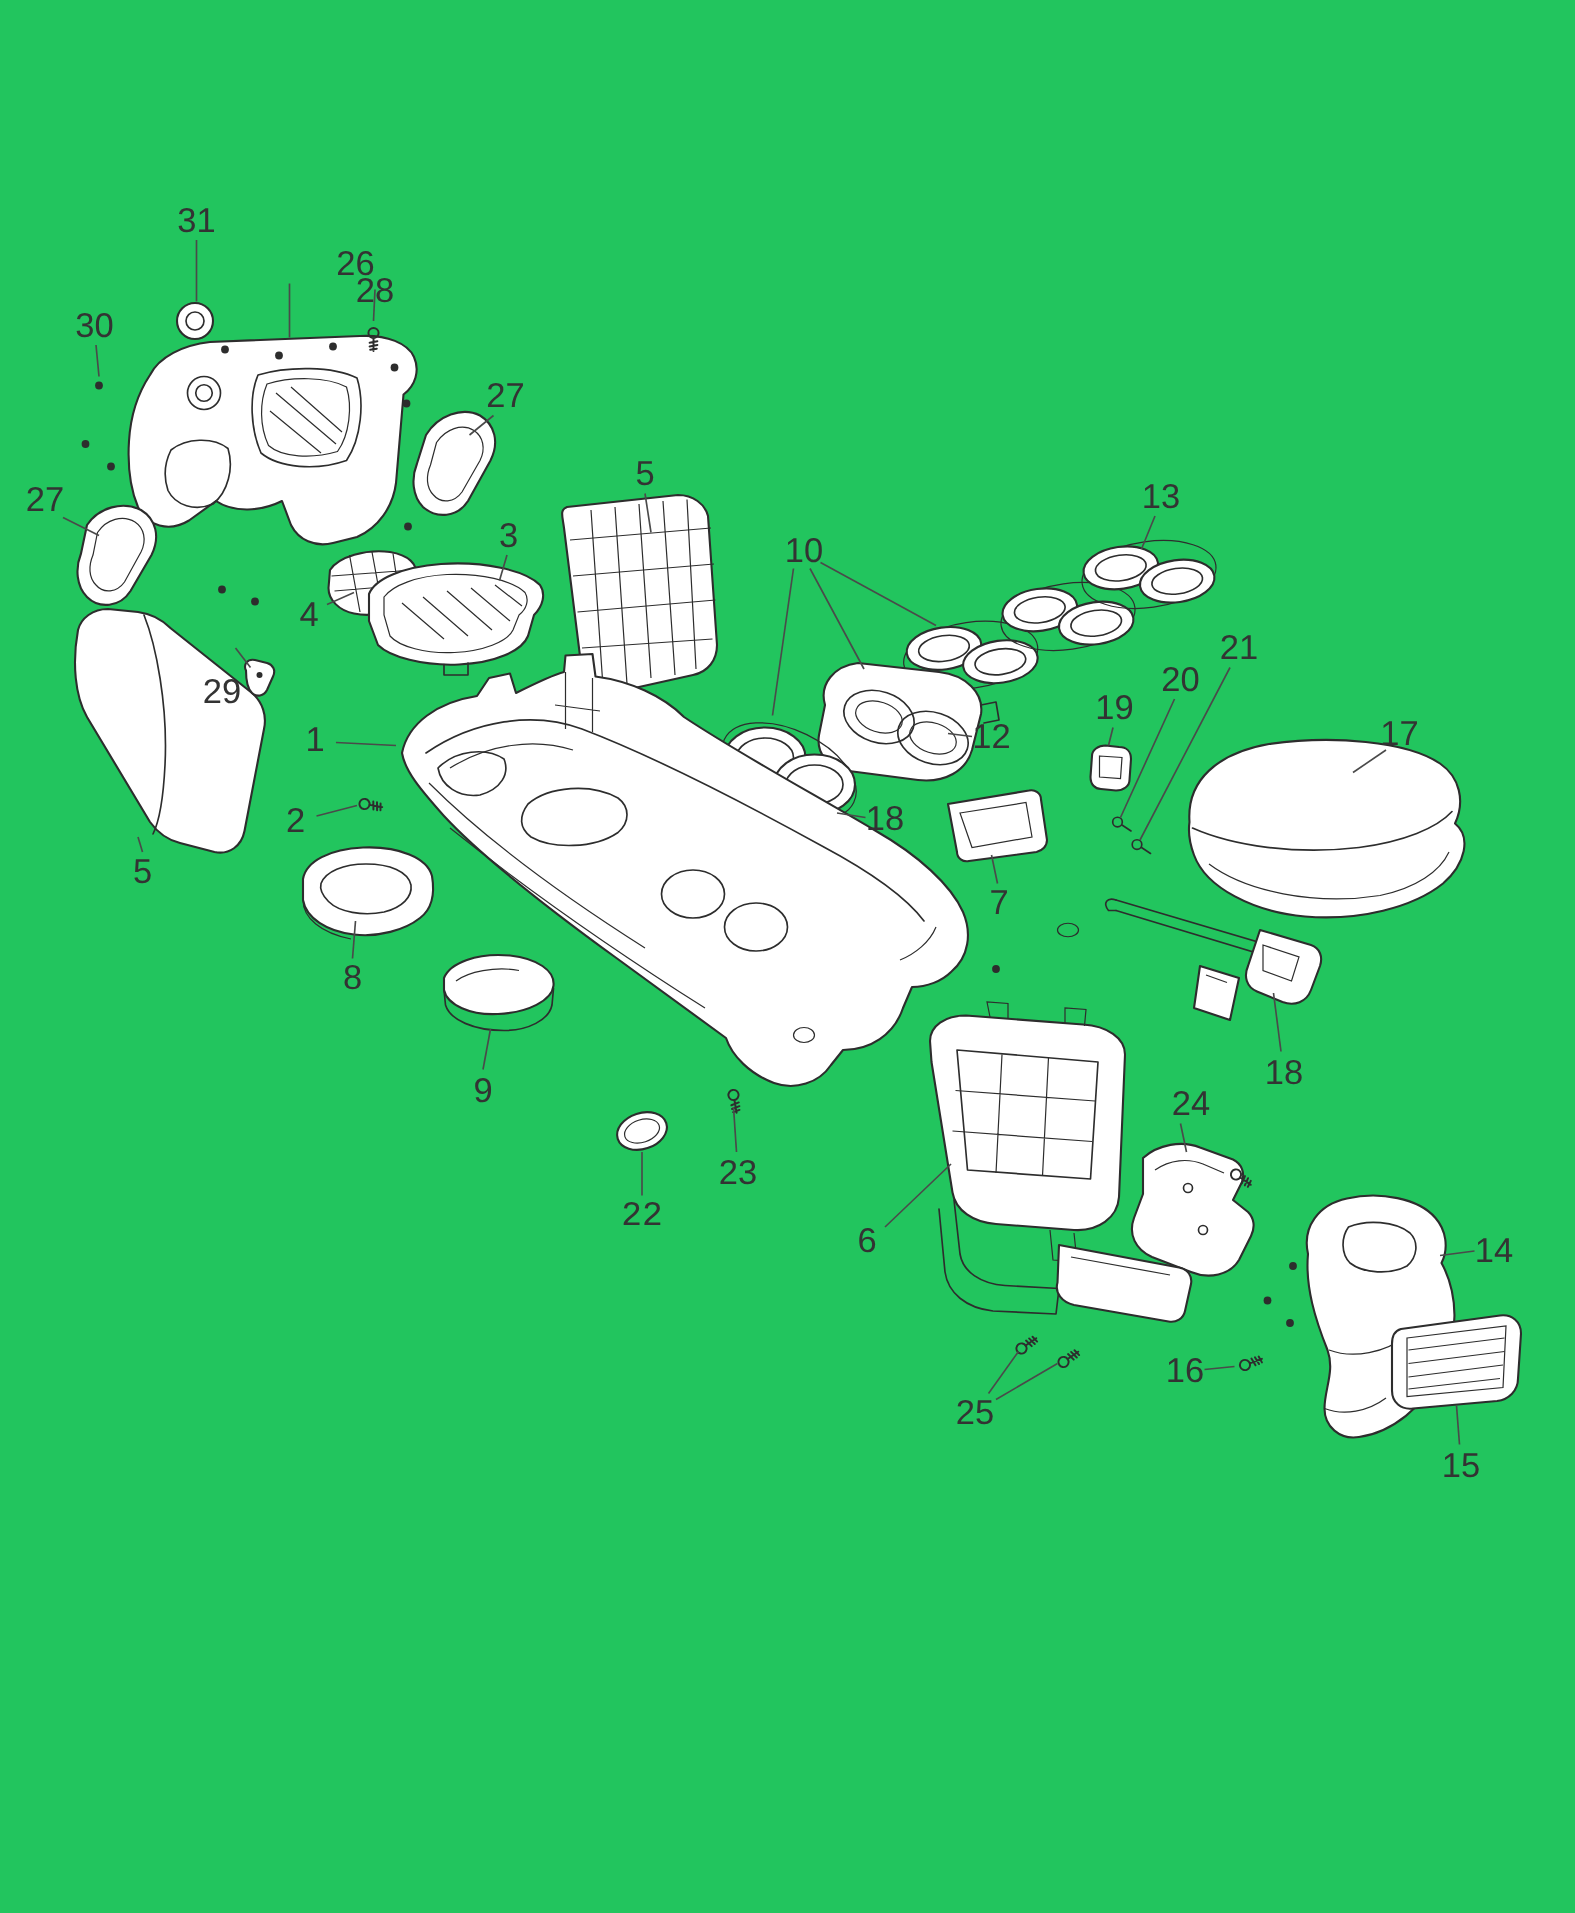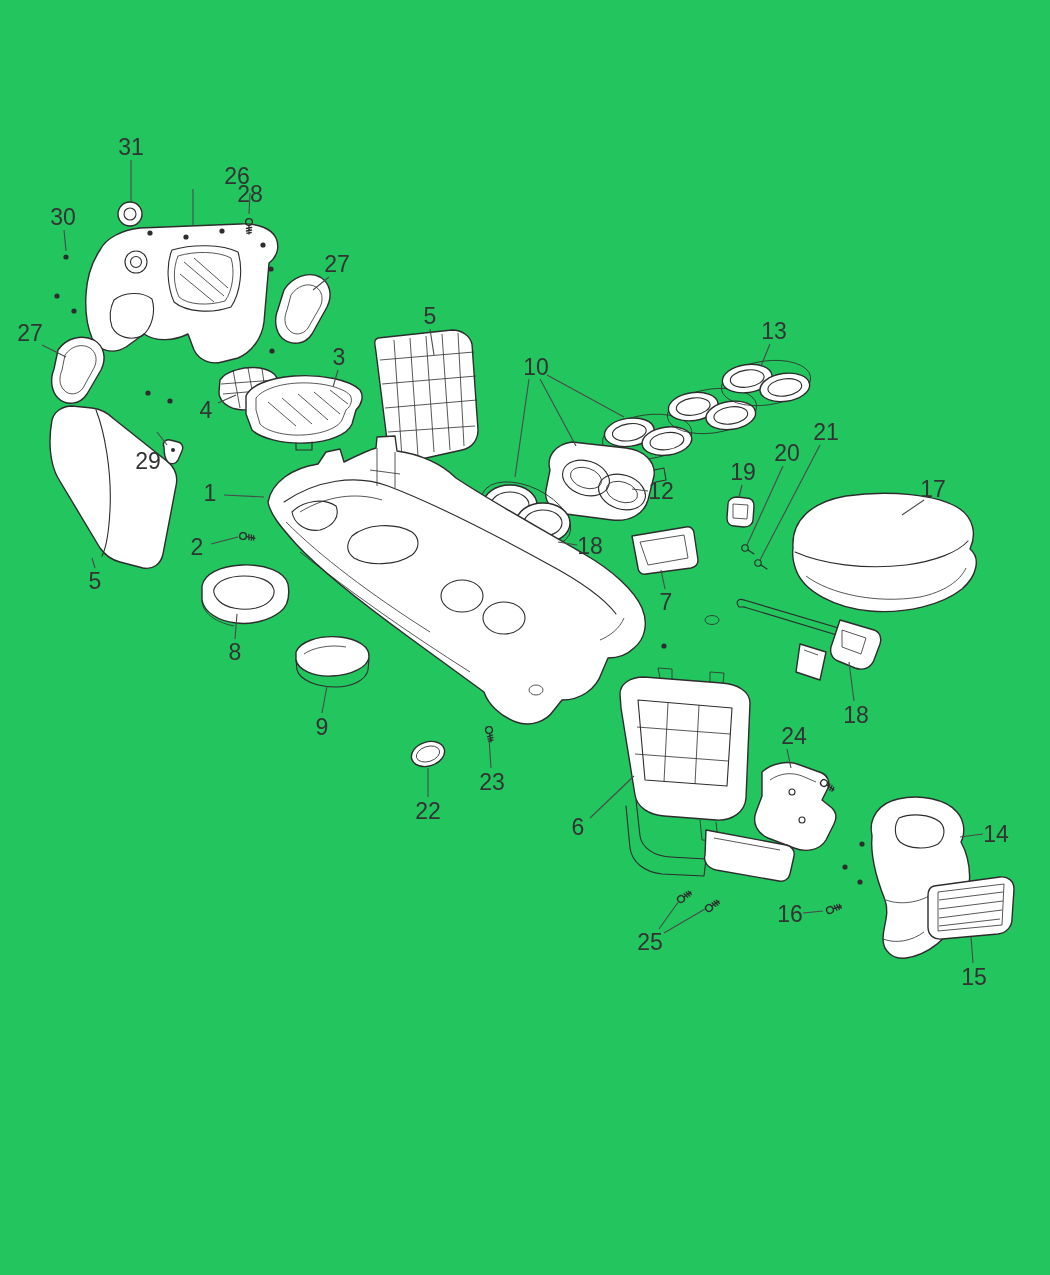--- a/index.html
+++ b/index.html
@@ -332,21 +332,21 @@
       <div class="callout-label" style="left: 661px; top: 491px;">12</div>
       <div class="callout-label" style="left: 197px; top: 547px;">2</div>
       <div class="callout-label" style="left: 590px; top: 546px;">18</div>
       <div class="callout-label" style="left: 95px; top: 581px;">5</div>
       <div class="callout-label" style="left: 666px; top: 602px;">7</div>
       <div class="callout-label" style="left: 235px; top: 652px;">8</div>
       <div class="callout-label" style="left: 856px; top: 715px;">18</div>
       <div class="callout-label" style="left: 322px; top: 727px;">9</div>
       <div class="callout-label" style="left: 794px; top: 736px;">24</div>
       <div class="callout-label" style="left: 492px; top: 782px;">23</div>
-      <div class="callout-label" style="left: 428px; top: 811px;">22</div>
+      <div class="callout-label" style="left: 428px; top: 811px; font-family: Liberation Mono, monospace;">22</div>
       <div class="callout-label" style="left: 578px; top: 827px;">6</div>
       <div class="callout-label" style="left: 996px; top: 834px;">14</div>
       <div class="callout-label" style="left: 790px; top: 914px;">16</div>
       <div class="callout-label" style="left: 650px; top: 942px; text-align: center;">25</div>
       <div class="callout-label" style="left: 974px; top: 977px;">15</div>
     </div>
 
 </div>
 
 </body></html>

